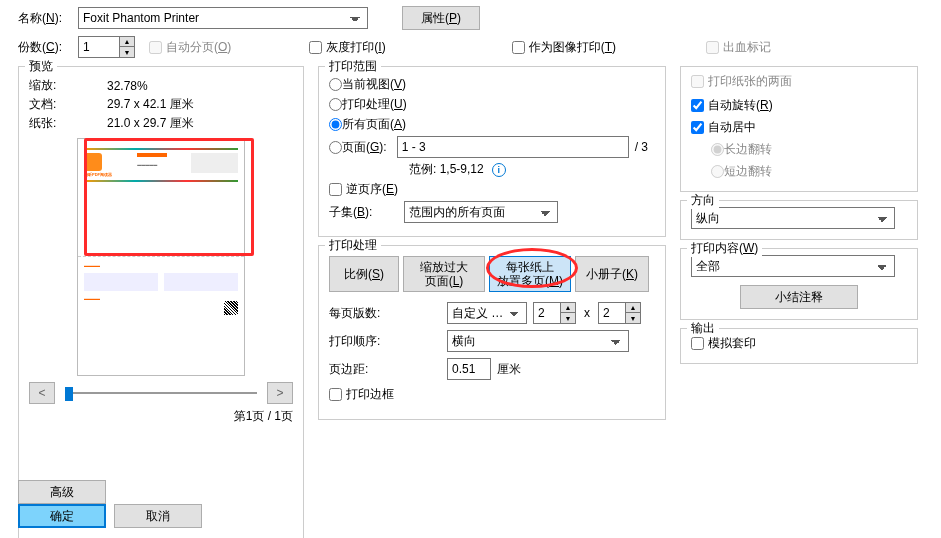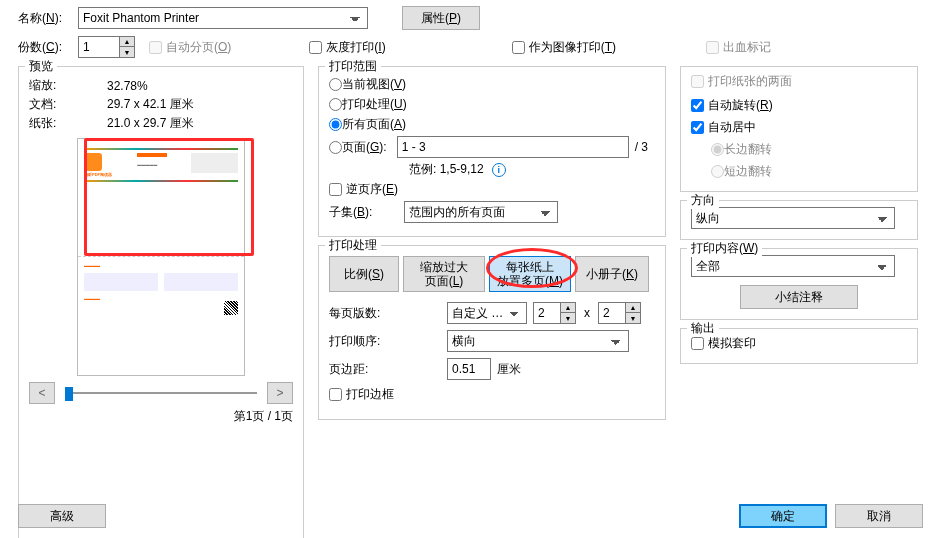--- a/index.html
+++ b/index.html
@@ -86,21 +86,21 @@
   .tab { border:1px solid #adadad; background:#e1e1e1; height:36px; display:flex; align-items:center; justify-content:center; font-size:12px; cursor:pointer; text-align:center; line-height:1.2; padding:0 6px;}
   .tab.active { background:#cce4f7; border-color:#0078d4;}
   .tab1{width:70px;} .tab2{width:82px;} .tab3{width:82px;} .tab4{width:74px;}
   .red-oval{position:absolute; border:3px solid #ff2a2a; border-radius:50%; width:92px; height:40px; pointer-events:none;}
 
   .ph-row{display:flex;align-items:center;margin:6px 0;}
   .ph-label{width:70px;}
 
   .dir-select,.content-select{width:204px;}
 
-  .footer { position:absolute; bottom:10px; left:0; width:100%; padding:0 18px; display:flex; justify-content:space-between;}
+  .footer { position:absolute; bottom:10px; left:0; width:100%; padding:0 18px; display:flex; justify-content:space-between;flex-direction:column;}
   .footer-right{display:flex; gap:8px;}
   .btn-wide{width:88px;}
 
   .disabled-text{color:#888;}
   .info-icon{color:#0078d4;font-weight:bold;border:1px solid #0078d4;border-radius:50%;width:14px;height:14px;display:inline-flex;align-items:center;justify-content:center;font-size:9px;}
 </style>
 </head>
 <body>
 
 <div class="top">

